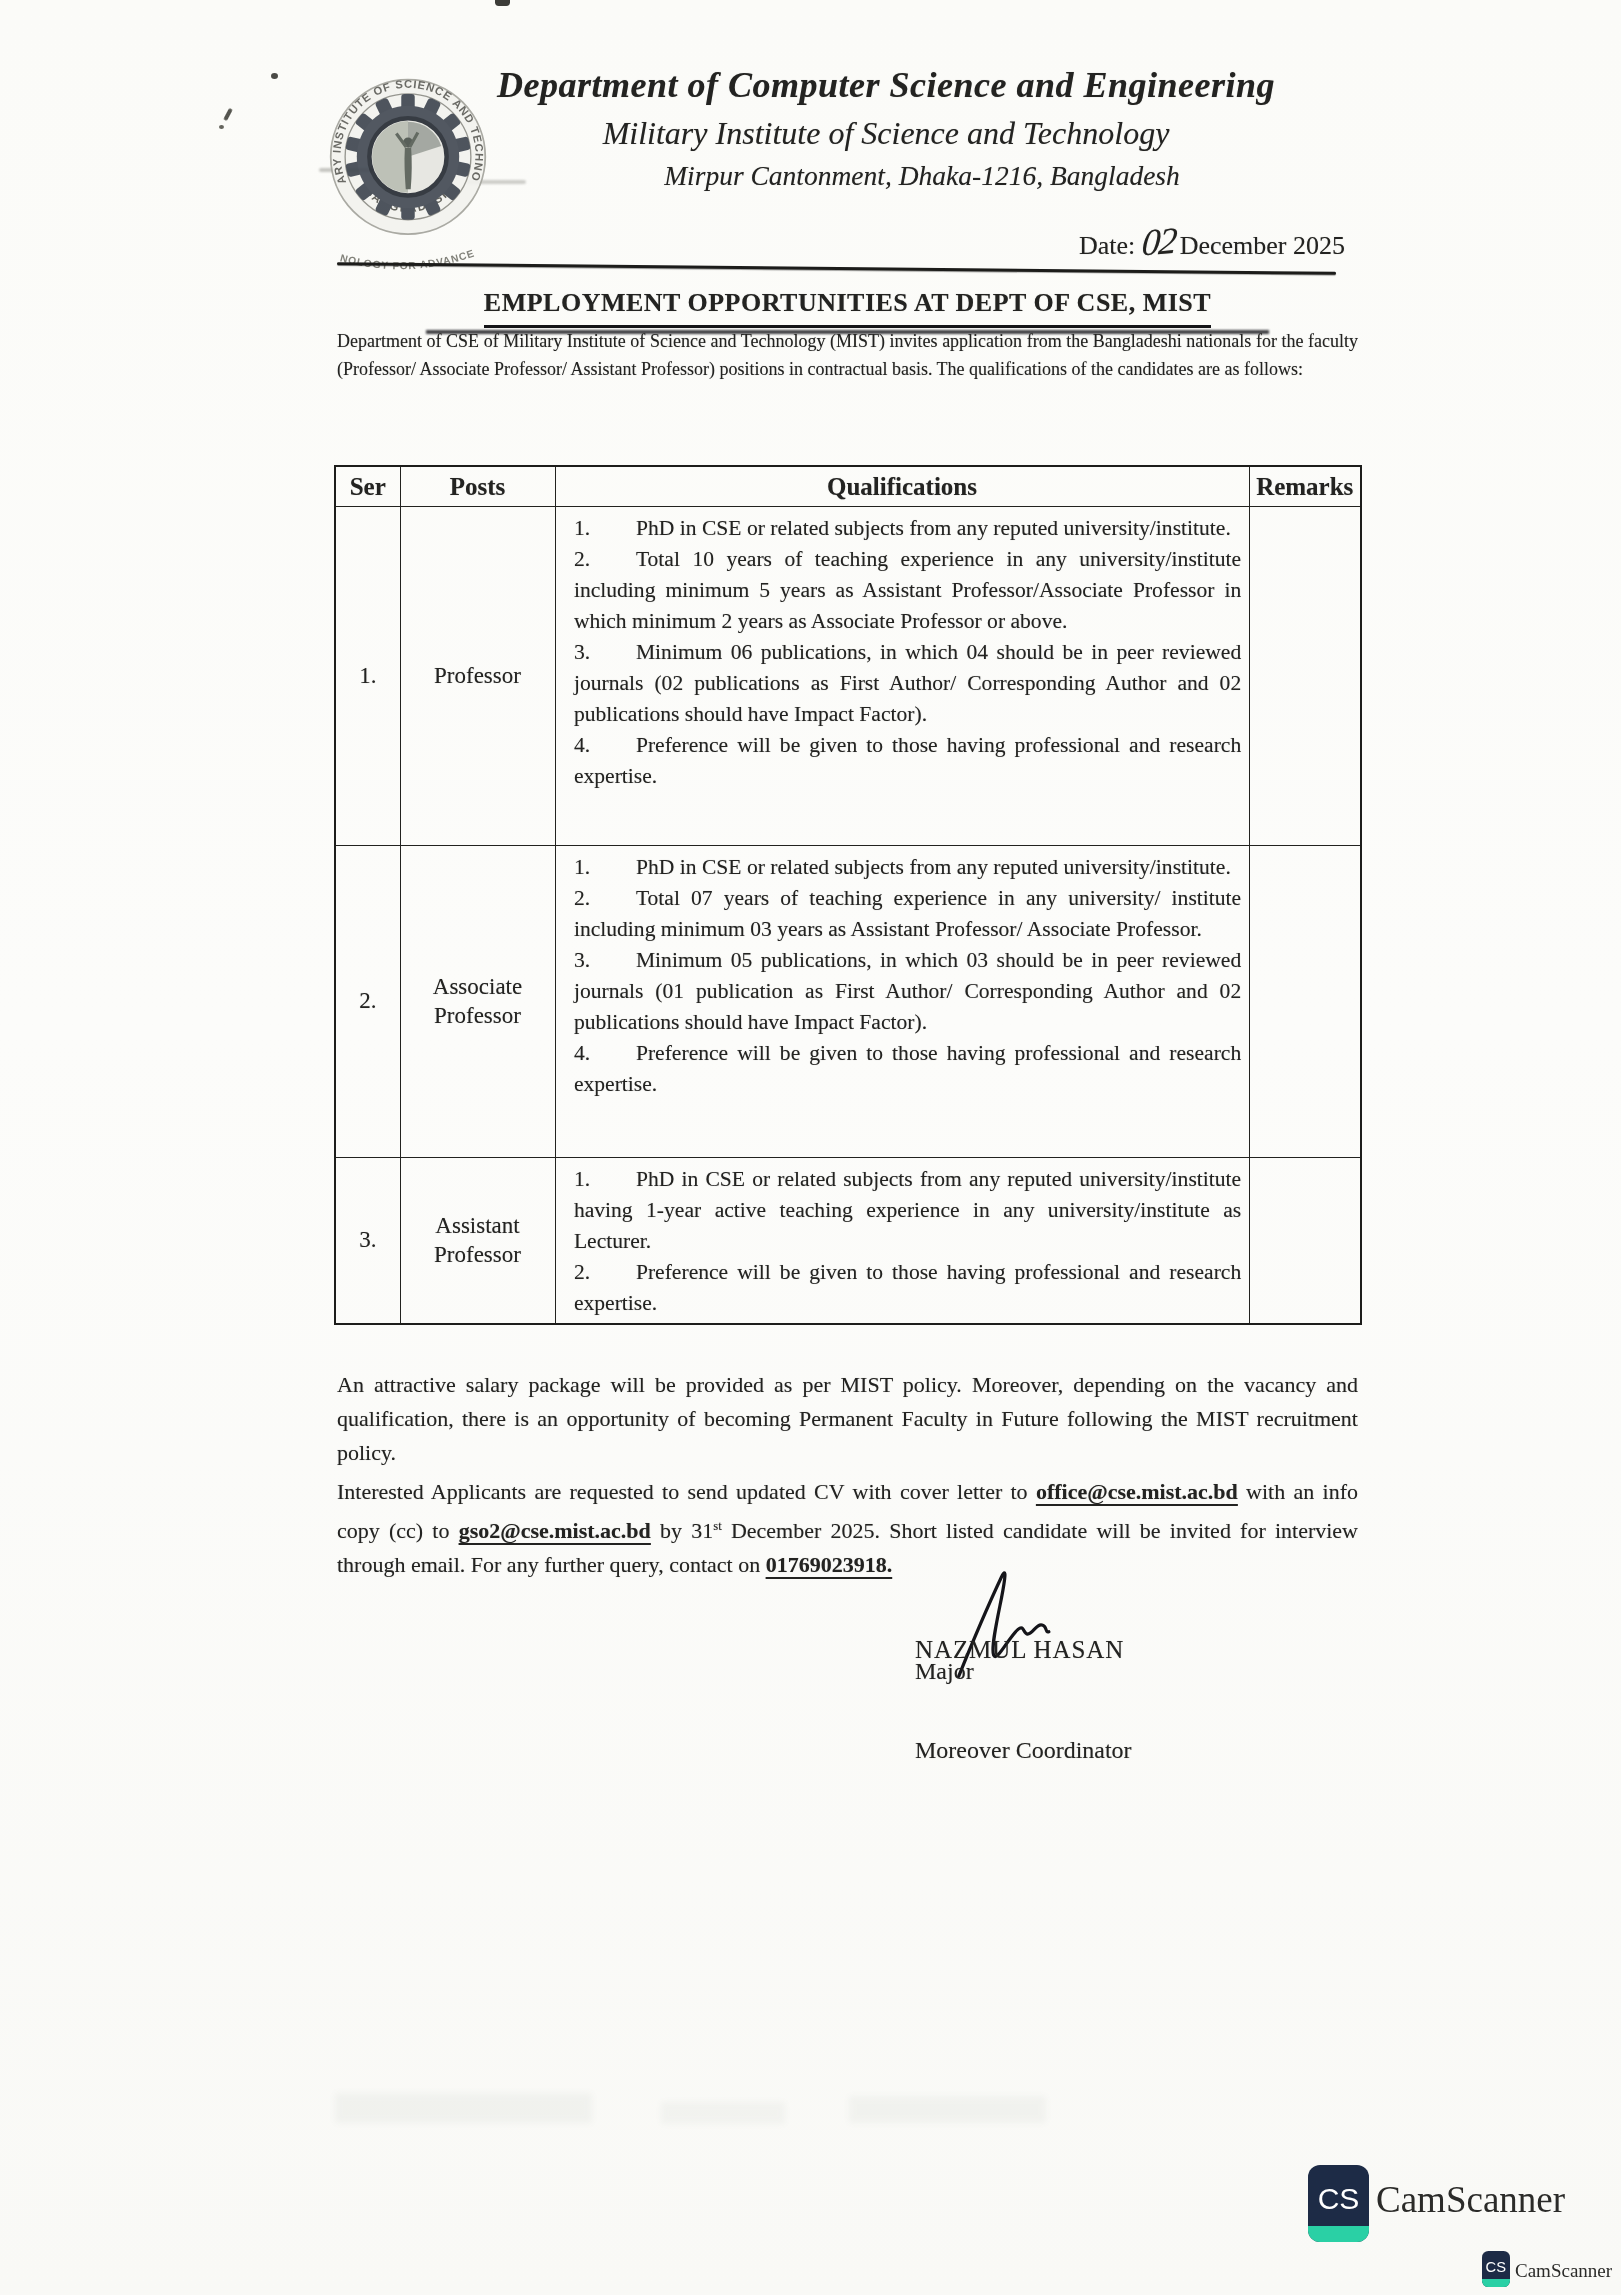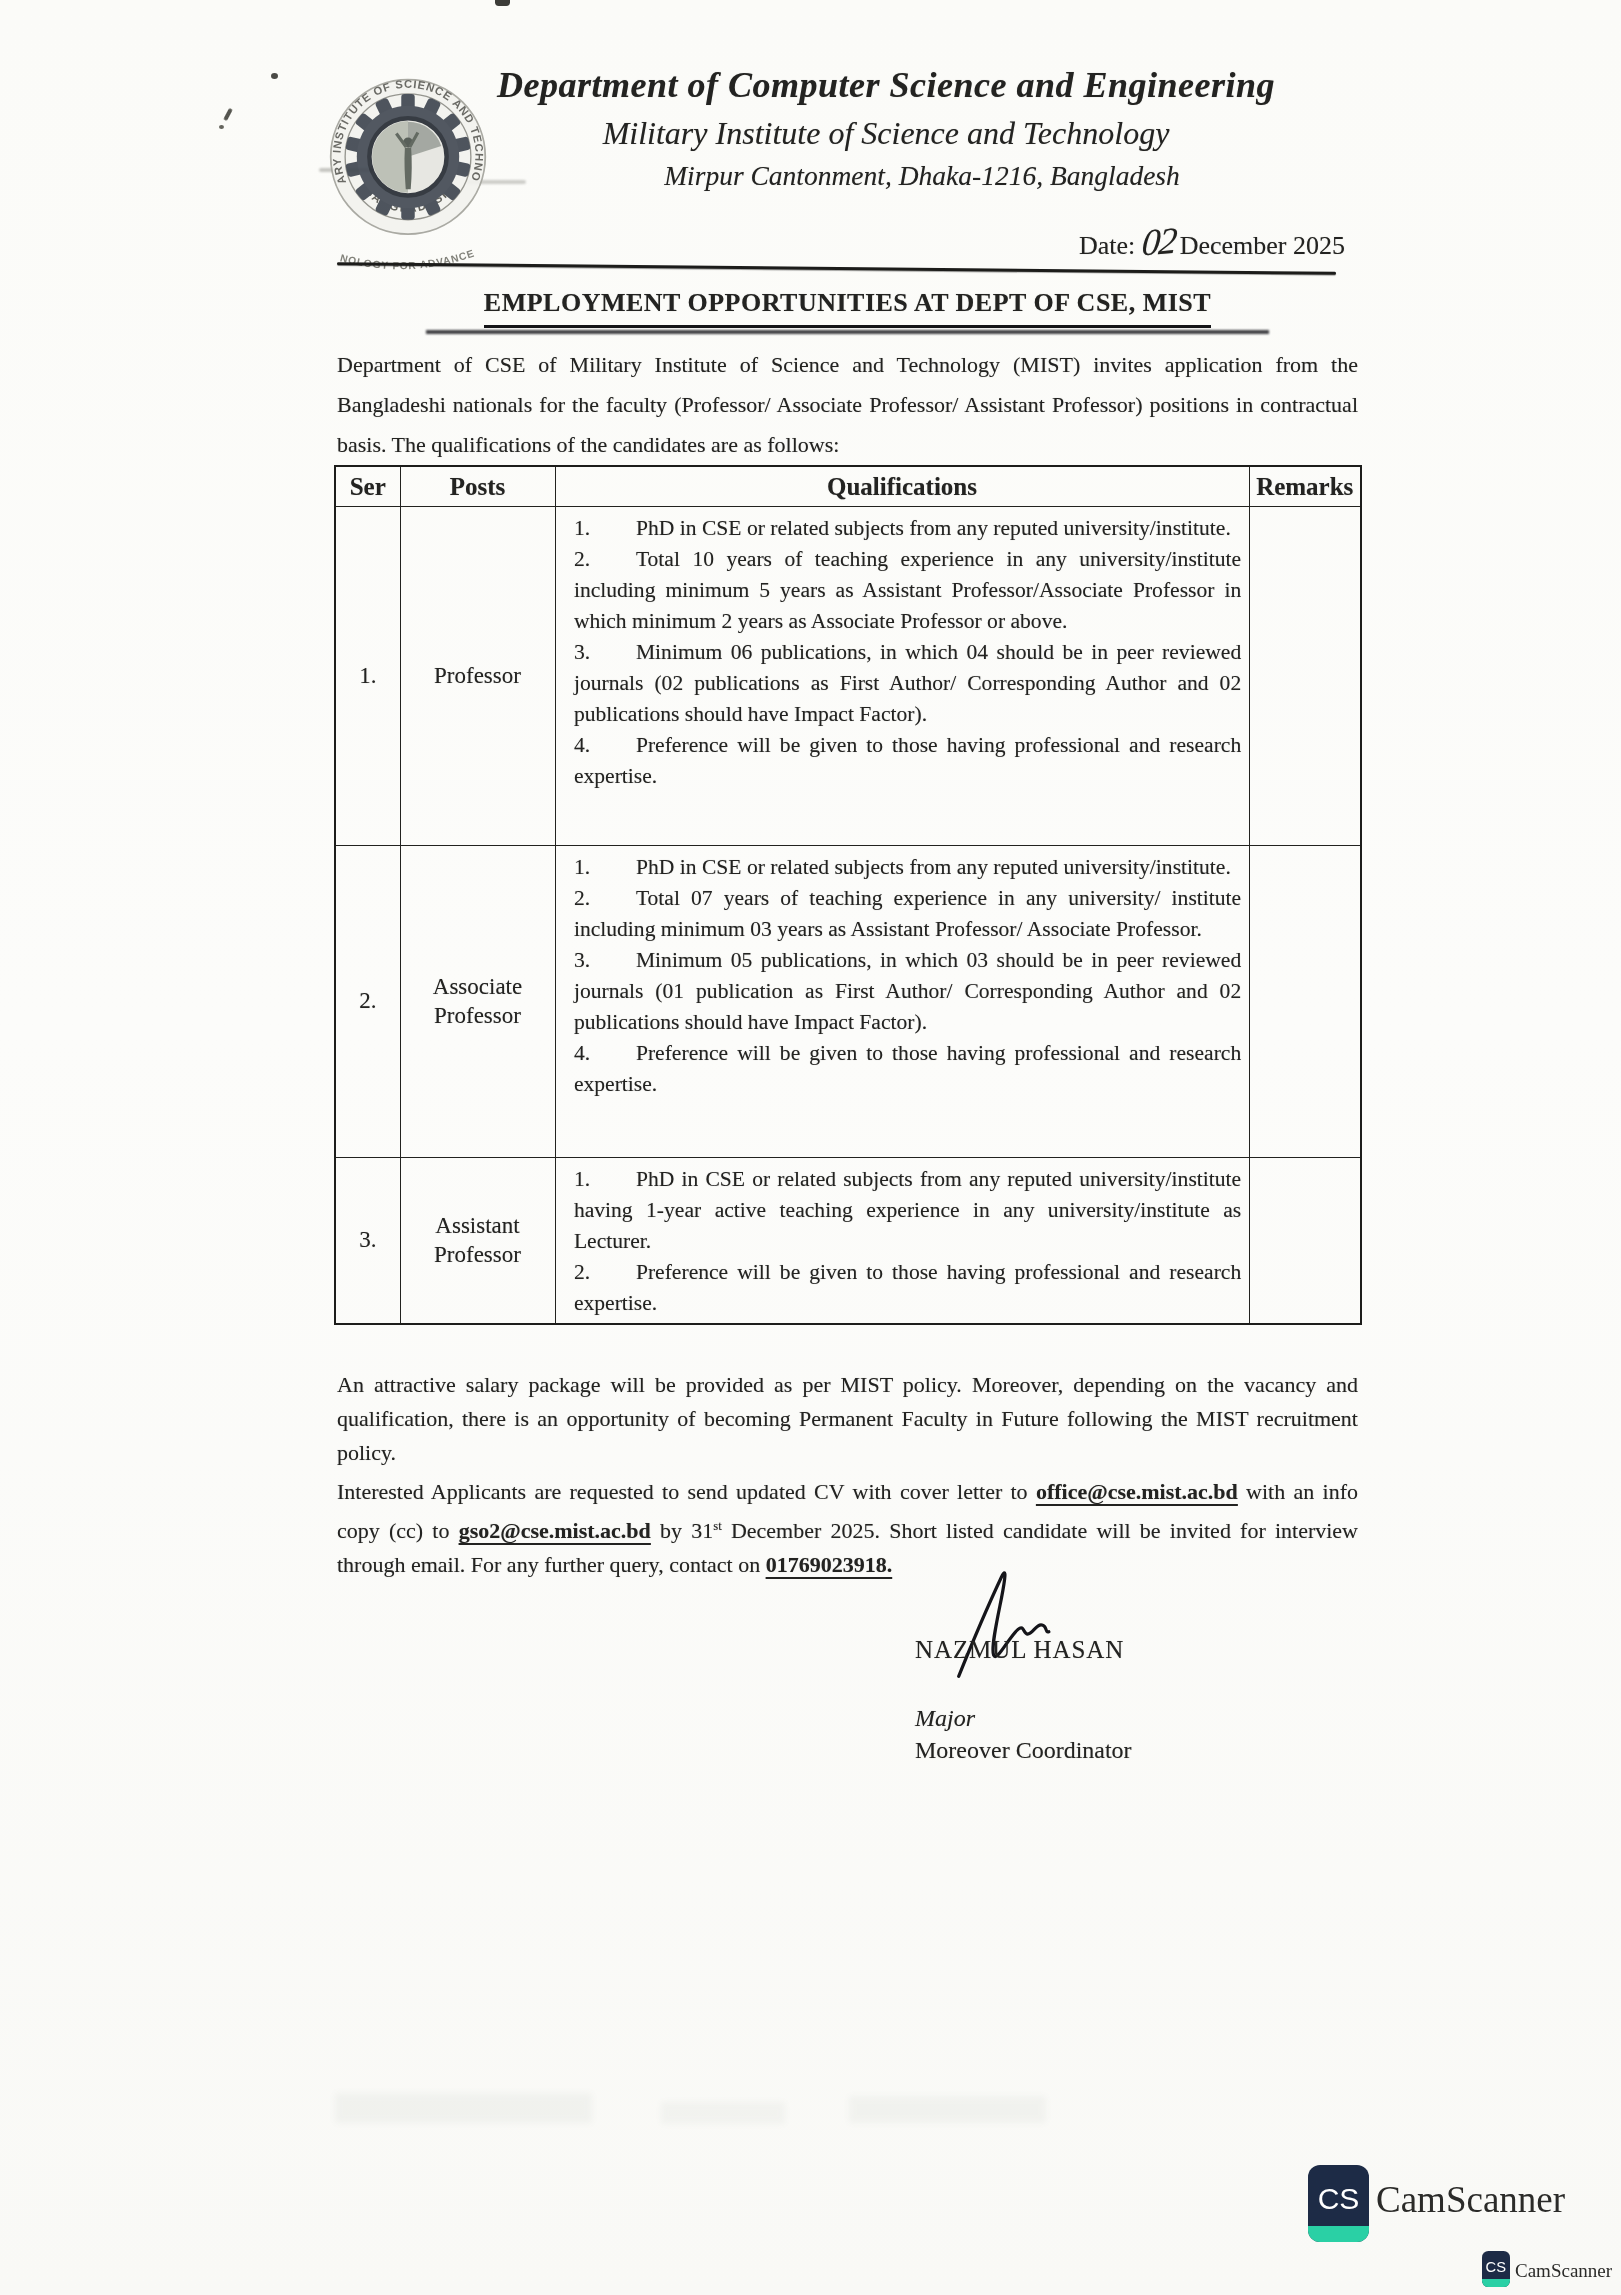--- a/index.html
+++ b/index.html
@@ -23,21 +23,21 @@
 
   
   .title-wrap{top:288px;left:334px;width:1027px;text-align:center;}
   .title{display:inline-block;font-size:26px;font-weight:bold;letter-spacing:0.5px;
          border-bottom:3.2px solid #141417;padding-bottom:7px;}
   .title-wrap .smudge{height:3.7px;background:#202024;margin:2.3px auto 0 auto;width:82%;
          filter:blur(0.9px);opacity:.85;}
 
   
   .para{left:337px;width:1021px;text-align:justify;}
-  .intro{top:345px;font-size:22px;line-height:40px;}
+  .intro{top:327px;font-size:18px;line-height:28px;}
   .p-salary{top:1368px;font-size:22px;line-height:34px;}
   .p-apply{top:1475px;font-size:22px;line-height:34px;}
   .seg-u{text-decoration:underline;text-decoration-thickness:2.3px;text-underline-offset:4.6px;}
   .seg-b{font-weight:bold;}
   .seg-sup{vertical-align:super;font-size:58%;}
 
   
   table.jobs{position:absolute;top:465px;left:334px;width:1027px;
              border-collapse:collapse;table-layout:fixed;}
   table.jobs th,table.jobs td{border:1.8px solid #22221f;}
@@ -45,21 +45,21 @@
   th{font-size:25px;font-weight:bold;height:37px;}
   td.ser,td.post{text-align:center;vertical-align:middle;font-size:23px;line-height:28.5px;}
   td.qual{vertical-align:top;padding:5.5px 7.3px 4.6px 18.4px;}
   .q-item{text-align:justify;font-size:21.6px;line-height:31px;}
   .q-num{display:inline-block;width:62px;}
   tr.r1{height:339px;} tr.r2{height:312px;} tr.r3{height:166px;}
 
   
   .sig-svg{left:932px;top:1565px;}
   .sig-name{left:915px;top:1636px;font-size:25px;letter-spacing:0.9px;}
-  .sig-rank{left:915px;top:1705px;font-size:24px;font-style:italic;}
+  .sig-rank{left:915px;top:1658px;font-size:24px;}
   .sig-title{left:915px;top:1737px;font-size:24px;}
 
   
   .seal{left:327px;top:67px;filter:blur(0.6px) opacity(.92);}
 
   
   .speck1{left:271px;top:73px;width:7.3px;height:6.4px;background:#4a4a46;border-radius:50%;filter:blur(0.5px);}
   .speck2{left:226px;top:108px;width:4.1px;height:13px;background:#55554f;border-radius:2.3px;transform:rotate(28deg);filter:blur(0.5px);}
   .speck3{left:219px;top:125px;width:5px;height:4.1px;background:#64645d;border-radius:50%;filter:blur(0.5px);}
   .speck-top{left:495px;top:0;width:14.7px;height:5.5px;background:#3c3c38;border-radius:0 0 3.7px 3.7px;filter:blur(0.7px);}

